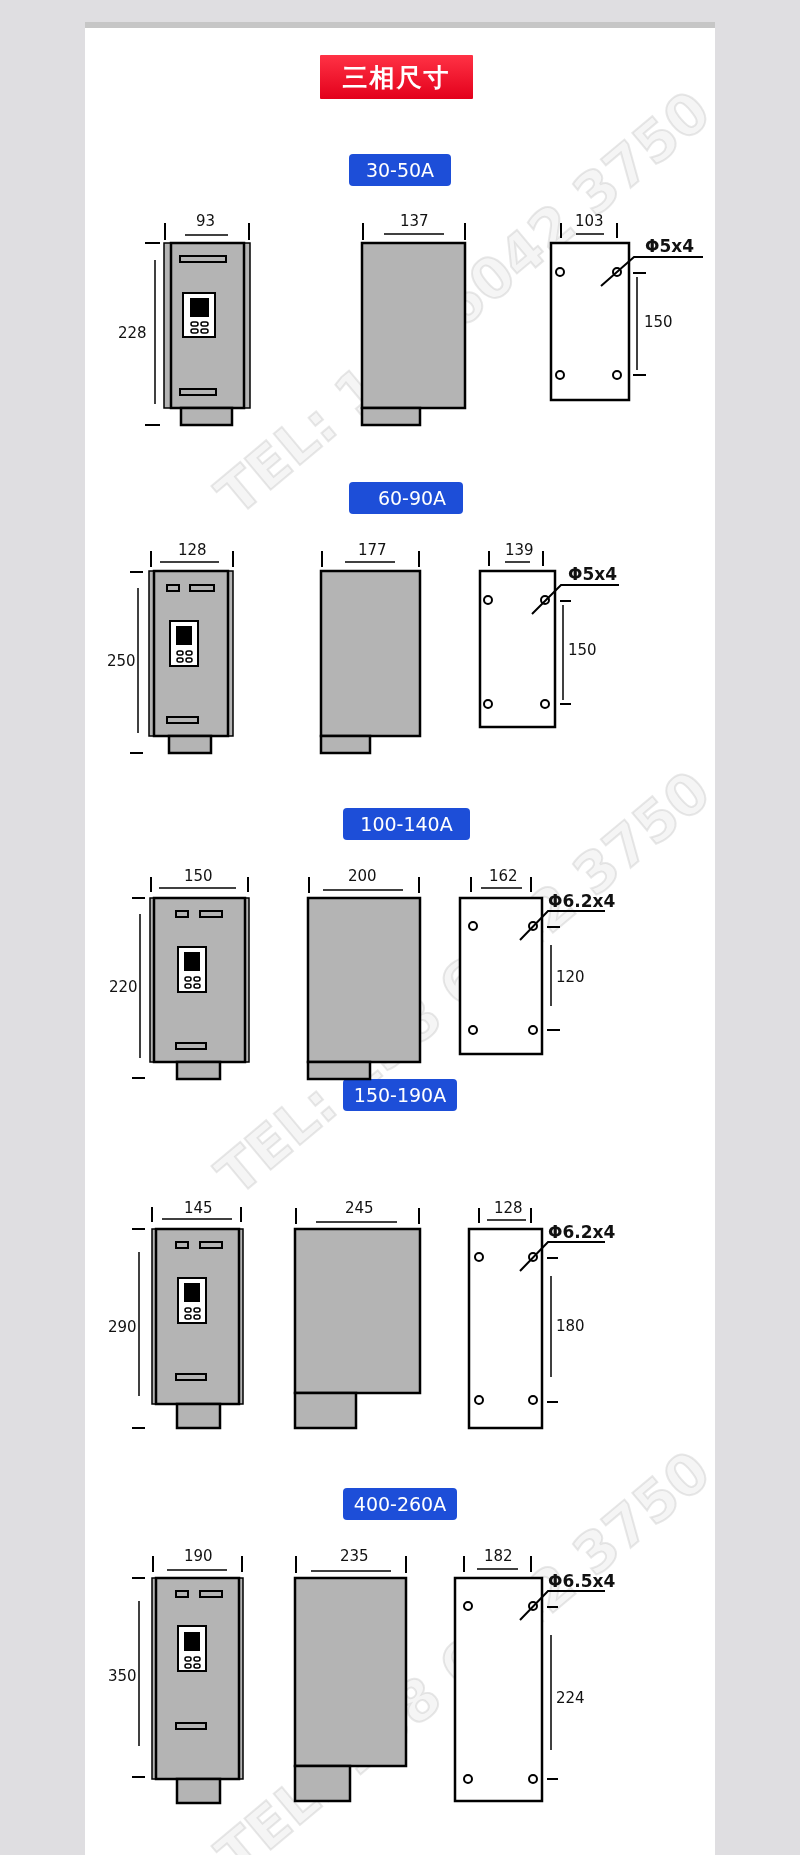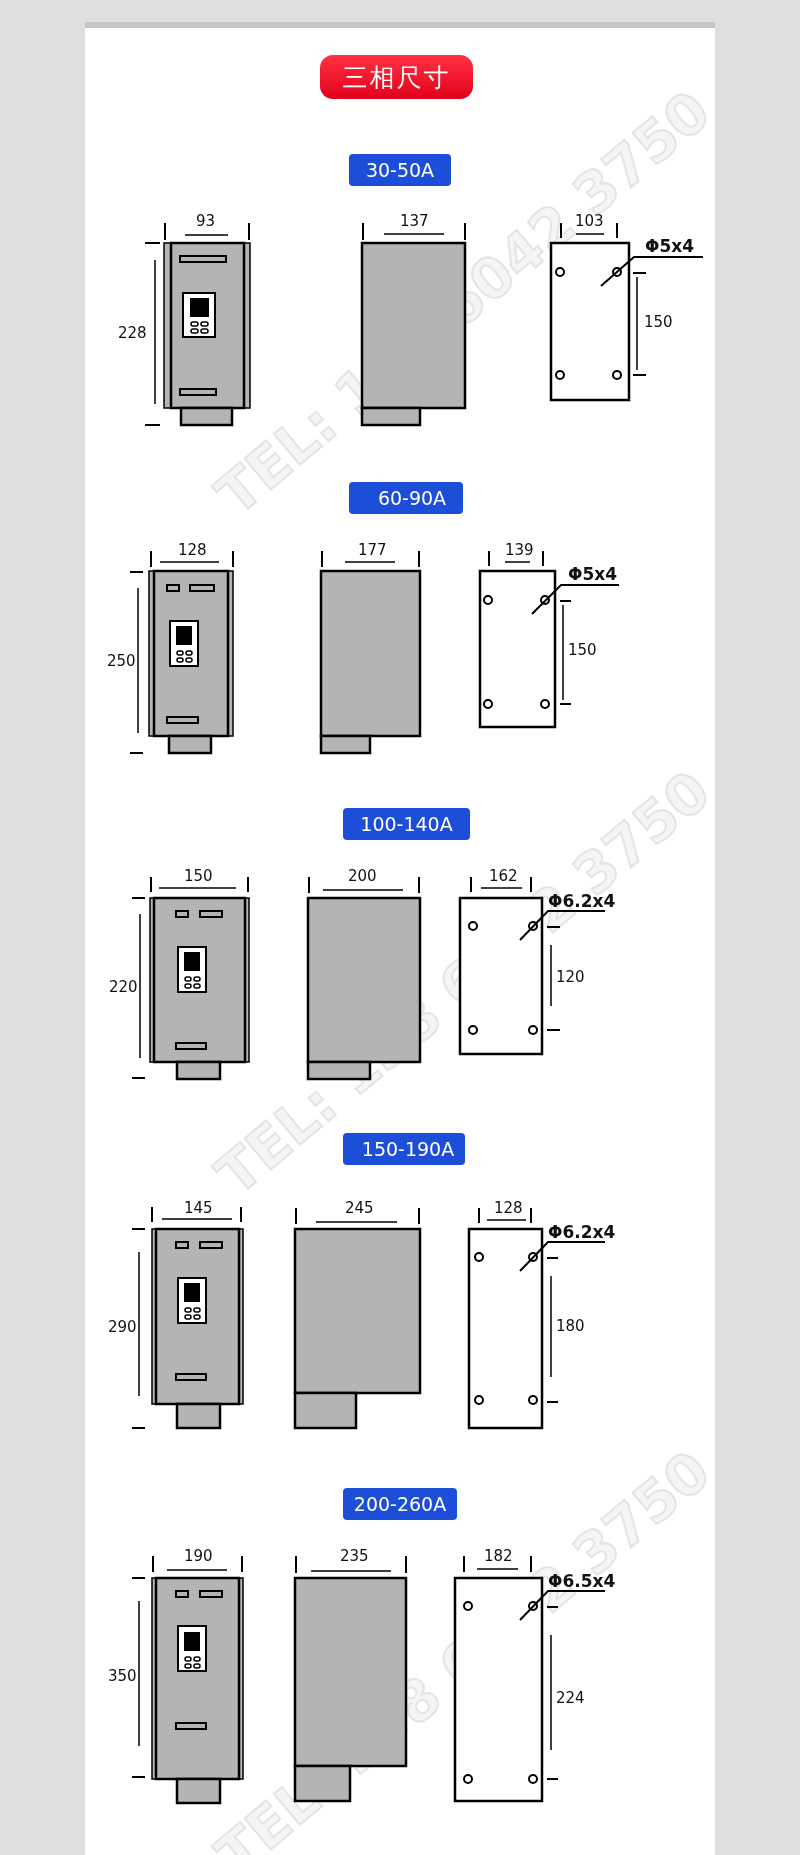--- a/index.html
+++ b/index.html
@@ -1,19 +1,19 @@
 <!DOCTYPE html>
 <html><head>
 <meta charset="utf-8">
 <style>
   html,body{margin:0;padding:0;}
   body{width:800px;height:1855px;background:#dfdee1;position:relative;overflow:hidden;font-family:"DejaVu Sans","Liberation Sans",sans-serif;}
   .topbar{position:absolute;left:85px;top:22px;width:630px;height:6px;background:#c6c6c6;}
   .panel{position:absolute;left:85px;top:28px;width:630px;height:1827px;background:#ffffff;}
-  .title-badge{position:absolute;left:320px;top:55px;width:153px;height:44px;border-radius:13px;background:linear-gradient(#ff3245,#e3001b);color:#fff;font-size:25px;font-weight:normal;display:flex;align-items:center;justify-content:center;letter-spacing:2px;}
+  .title-badge{position:absolute;left:320px;top:55px;width:153px;height:44px;border-radius:1px;background:linear-gradient(#ff3245,#e3001b);color:#fff;font-size:25px;font-weight:bold;display:flex;align-items:center;justify-content:center;letter-spacing:2px;}
   .range-badge{position:absolute;height:32px;border-radius:4px;background:#1d4ed8;color:#fff;font-size:19px;display:flex;align-items:center;justify-content:center;}
   svg.set{position:absolute;left:0;width:800px;overflow:visible;}
   .dim{font-family:"DejaVu Sans",sans-serif;font-size:15px;fill:#111;}
   .hole-lbl{font-family:"DejaVu Sans",sans-serif;font-size:17px;font-weight:bold;fill:#111;}
   .wm{position:absolute;color:rgba(200,200,200,0.18);font-size:56px;font-weight:bold;white-space:nowrap;transform:rotate(-40deg);transform-origin:left center;-webkit-text-stroke:2px rgba(190,190,190,0.35);pointer-events:none;}
 </style>
 </head>
 <body>
 
 <div class="topbar"></div>
@@ -21,22 +21,22 @@
 
 <div class="title-badge">三相尺寸</div>
 
 <div class="wm" style="left:225px;top:470px;">TEL: 138 6042 3750</div>
 <div class="wm" style="left:225px;top:1150px;">TEL: 138 6042 3750</div>
 <div class="wm" style="left:225px;top:1830px;">TEL: 138 6042 3750</div>
 
 <div class="range-badge" style="left:349px;top:154px;width:102px;">30-50A</div>
 <div class="range-badge" style="left:349px;top:482px;width:102px;padding-left:12px;">60-90A</div>
 <div class="range-badge" style="left:343px;top:808px;width:127px;">100-140A</div>
-<div class="range-badge" style="left:343px;top:1133px;width:114px;padding-left:8px;">150-190A</div>
-<div class="range-badge" style="left:343px;top:1488px;width:114px;">200-260A</div>
+<div class="range-badge" style="left:343px;top:1079px;width:114px;">150-190A</div>
+<div class="range-badge" style="left:343px;top:1488px;width:114px;">400-260A</div>
 
 <svg class="set" style="top:0;height:450px;" viewBox="0 0 800 450">
   <g stroke="#000" stroke-width="2.5">
     <rect x="164" y="243" width="86" height="165" fill="#b4b4b4" stroke-width="1.5"></rect>
     <rect x="171" y="243" width="73" height="165" fill="#b4b4b4"></rect>
     <rect x="181" y="408" width="51" height="17" fill="#b4b4b4"></rect>
     <rect x="180" y="256" width="46" height="6" fill="#b4b4b4" stroke-width="2"></rect>
     <rect x="180" y="389" width="36" height="6" fill="#b4b4b4" stroke-width="2"></rect>
     <rect x="183" y="293" width="32" height="44" fill="#fff" stroke-width="2"></rect>
     <rect x="190" y="298" width="19" height="19" fill="#000" stroke="none"></rect>

